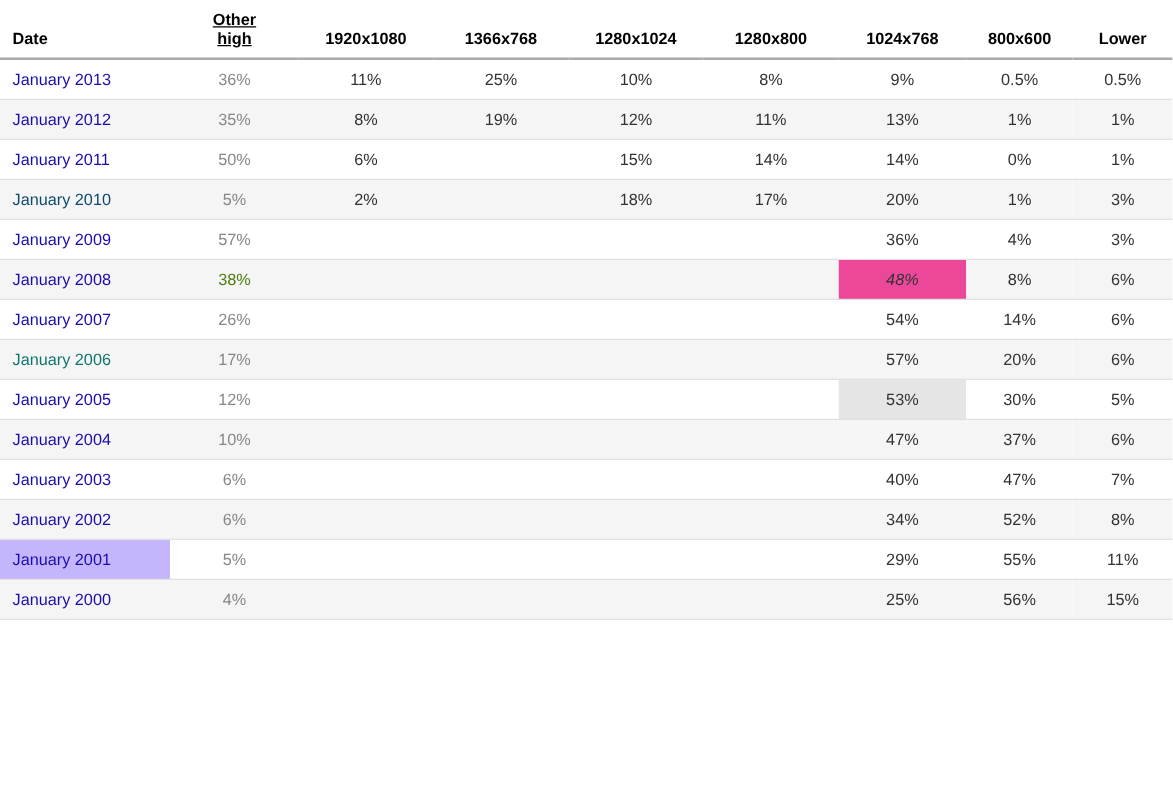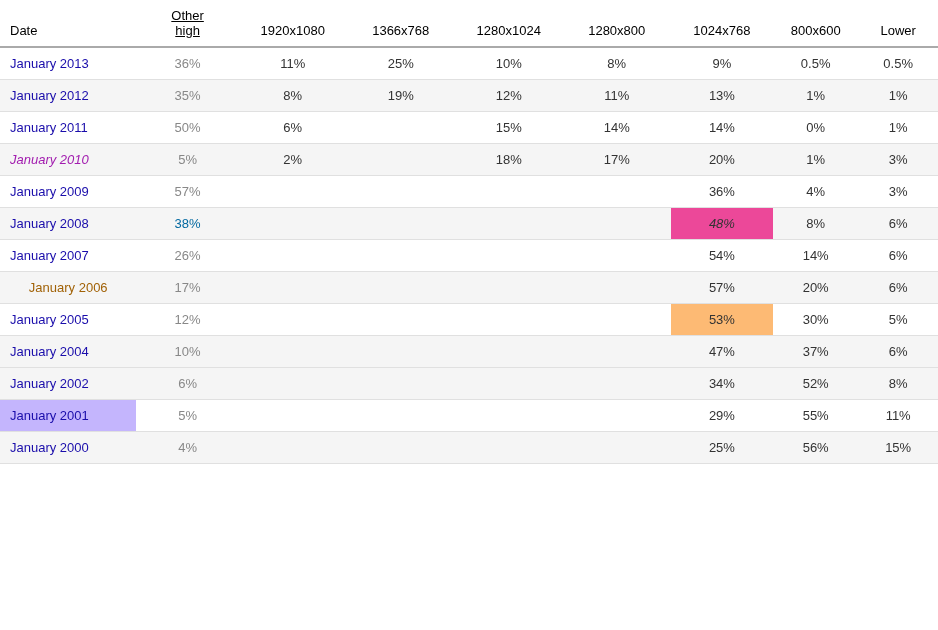--- a/index.html
+++ b/index.html
@@ -13,21 +13,21 @@
     table {
       width: 938px;
       border-collapse: collapse;
     }
     th, td {
       padding: 8px 10px;
       text-align: center;
       border-bottom: 1px solid #e0e0e0;
     }
     th {
-      font-weight: normal;
+      font-weight: bold;
       color: #000;
       vertical-align: bottom;
       border-bottom: 2px solid #aaa;
       text-align: center;
     }
     th:first-child {
       text-align: left;
     }
     td:first-child {
       text-align: left;
@@ -91,21 +91,21 @@
         <td style="color: rgb(136, 136, 136); background-color: rgb(255, 255, 255);">50%</td>
         <td style="background-color: rgb(255, 255, 255);">6%</td>
         <td style="background-color: rgb(255, 255, 255);"></td>
         <td style="background-color: rgb(255, 255, 255);">15%</td>
         <td style="background-color: rgb(255, 255, 255);">14%</td>
         <td style="background-color: rgb(255, 255, 255);">14%</td>
         <td style="background-color: rgb(255, 255, 255);">0%</td>
         <td style="background-color: rgb(255, 255, 255);">1%</td>
       </tr>
       <tr>
-        <td style="color: #a21caf; text-align: left; background-color: rgb(245, 245, 245); font-style: italic;">January 2010</td>
+        <td style="color: #0c4a6e; text-align: left; background-color: rgb(245, 245, 245);">January 2010</td>
         <td style="color: rgb(136, 136, 136); background-color: rgb(245, 245, 245);">5%</td>
         <td style="background-color: rgb(245, 245, 245);">2%</td>
         <td style="background-color: rgb(245, 245, 245);"></td>
         <td style="background-color: rgb(245, 245, 245);">18%</td>
         <td style="background-color: rgb(245, 245, 245);">17%</td>
         <td style="background-color: rgb(245, 245, 245);">20%</td>
         <td style="background-color: rgb(245, 245, 245);">1%</td>
         <td style="background-color: rgb(245, 245, 245);">3%</td>
       </tr>
       <tr>
@@ -114,72 +114,83 @@
         <td style="background-color: rgb(255, 255, 255);"></td>
         <td style="background-color: rgb(255, 255, 255);"></td>
         <td style="background-color: rgb(255, 255, 255);"></td>
         <td style="background-color: rgb(255, 255, 255);"></td>
         <td style="background-color: rgb(255, 255, 255);">36%</td>
         <td style="background-color: rgb(255, 255, 255);">4%</td>
         <td style="background-color: rgb(255, 255, 255);">3%</td>
       </tr>
       <tr>
         <td style="color: rgb(26, 13, 171); text-align: left; background-color: rgb(245, 245, 245);">January 2008</td>
-        <td style="color: #0369a1; background-color: rgb(245, 245, 245);">38%</td>
+        <td style="color: #4d7c0f; background-color: rgb(245, 245, 245);">38%</td>
         <td style="background-color: rgb(245, 245, 245);"></td>
         <td style="background-color: rgb(245, 245, 245);"></td>
         <td style="background-color: rgb(245, 245, 245);"></td>
         <td style="background-color: rgb(245, 245, 245);"></td>
         <td style="background-color: #ec4899; font-style: italic;">48%</td>
         <td style="background-color: rgb(245, 245, 245);">8%</td>
         <td style="background-color: rgb(245, 245, 245);">6%</td>
       </tr>
       <tr>
         <td style="color: rgb(26, 13, 171); text-align: left; background-color: rgb(255, 255, 255);">January 2007</td>
         <td style="color: rgb(136, 136, 136); background-color: rgb(255, 255, 255);">26%</td>
         <td style="background-color: rgb(255, 255, 255);"></td>
         <td style="background-color: rgb(255, 255, 255);"></td>
         <td style="background-color: rgb(255, 255, 255);"></td>
         <td style="background-color: rgb(255, 255, 255);"></td>
         <td style="background-color: rgb(255, 255, 255);">54%</td>
         <td style="background-color: rgb(255, 255, 255);">14%</td>
         <td style="background-color: rgb(255, 255, 255);">6%</td>
       </tr>
       <tr>
-        <td style="color: #a16207; text-align: center; background-color: rgb(245, 245, 245);">January 2006</td>
+        <td style="color: #0f766e; text-align: left; background-color: rgb(245, 245, 245);">January 2006</td>
         <td style="color: rgb(136, 136, 136); background-color: rgb(245, 245, 245);">17%</td>
         <td style="background-color: rgb(245, 245, 245);"></td>
         <td style="background-color: rgb(245, 245, 245);"></td>
         <td style="background-color: rgb(245, 245, 245);"></td>
         <td style="background-color: rgb(245, 245, 245);"></td>
         <td style="background-color: rgb(245, 245, 245);">57%</td>
         <td style="background-color: rgb(245, 245, 245);">20%</td>
         <td style="background-color: rgb(245, 245, 245);">6%</td>
       </tr>
       <tr>
         <td style="color: rgb(26, 13, 171); text-align: left; background-color: rgb(255, 255, 255);">January 2005</td>
         <td style="color: rgb(136, 136, 136); background-color: rgb(255, 255, 255);">12%</td>
         <td style="background-color: rgb(255, 255, 255);"></td>
         <td style="background-color: rgb(255, 255, 255);"></td>
         <td style="background-color: rgb(255, 255, 255);"></td>
         <td style="background-color: rgb(255, 255, 255);"></td>
-        <td style="background-color: #fdba74;">53%</td>
+        <td style="background-color: #e5e5e5;">53%</td>
         <td style="background-color: rgb(255, 255, 255);">30%</td>
         <td style="background-color: rgb(255, 255, 255);">5%</td>
       </tr>
       <tr>
         <td style="color: rgb(26, 13, 171); text-align: left; background-color: rgb(245, 245, 245);">January 2004</td>
         <td style="color: rgb(136, 136, 136); background-color: rgb(245, 245, 245);">10%</td>
         <td style="background-color: rgb(245, 245, 245);"></td>
         <td style="background-color: rgb(245, 245, 245);"></td>
         <td style="background-color: rgb(245, 245, 245);"></td>
         <td style="background-color: rgb(245, 245, 245);"></td>
         <td style="background-color: rgb(245, 245, 245);">47%</td>
         <td style="background-color: rgb(245, 245, 245);">37%</td>
         <td style="background-color: rgb(245, 245, 245);">6%</td>
+      </tr>
+      <tr>
+        <td style="color: rgb(26, 13, 171); text-align: left; background-color: rgb(255, 255, 255);">January 2003</td>
+        <td style="color: rgb(136, 136, 136); background-color: rgb(255, 255, 255);">6%</td>
+        <td style="background-color: rgb(255, 255, 255);"></td>
+        <td style="background-color: rgb(255, 255, 255);"></td>
+        <td style="background-color: rgb(255, 255, 255);"></td>
+        <td style="background-color: rgb(255, 255, 255);"></td>
+        <td style="background-color: rgb(255, 255, 255);">40%</td>
+        <td style="background-color: rgb(255, 255, 255);">47%</td>
+        <td style="background-color: rgb(255, 255, 255);">7%</td>
       </tr>
       <tr>
         <td style="color: rgb(26, 13, 171); text-align: left; background-color: rgb(245, 245, 245);">January 2002</td>
         <td style="color: rgb(136, 136, 136); background-color: rgb(245, 245, 245);">6%</td>
         <td style="background-color: rgb(245, 245, 245);"></td>
         <td style="background-color: rgb(245, 245, 245);"></td>
         <td style="background-color: rgb(245, 245, 245);"></td>
         <td style="background-color: rgb(245, 245, 245);"></td>
         <td style="background-color: rgb(245, 245, 245);">34%</td>
         <td style="background-color: rgb(245, 245, 245);">52%</td>

